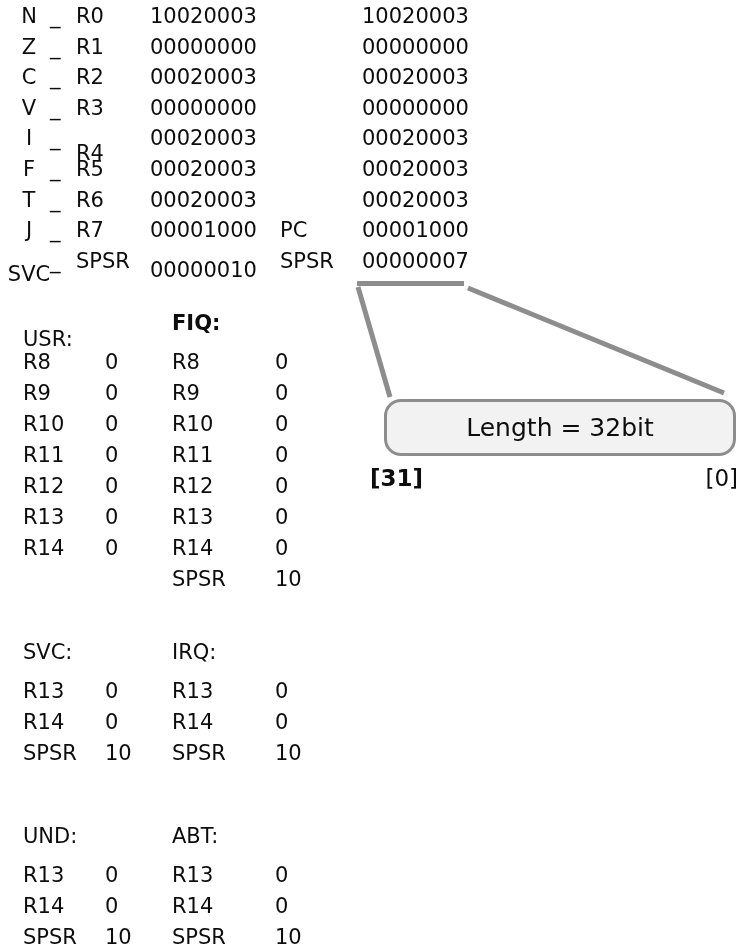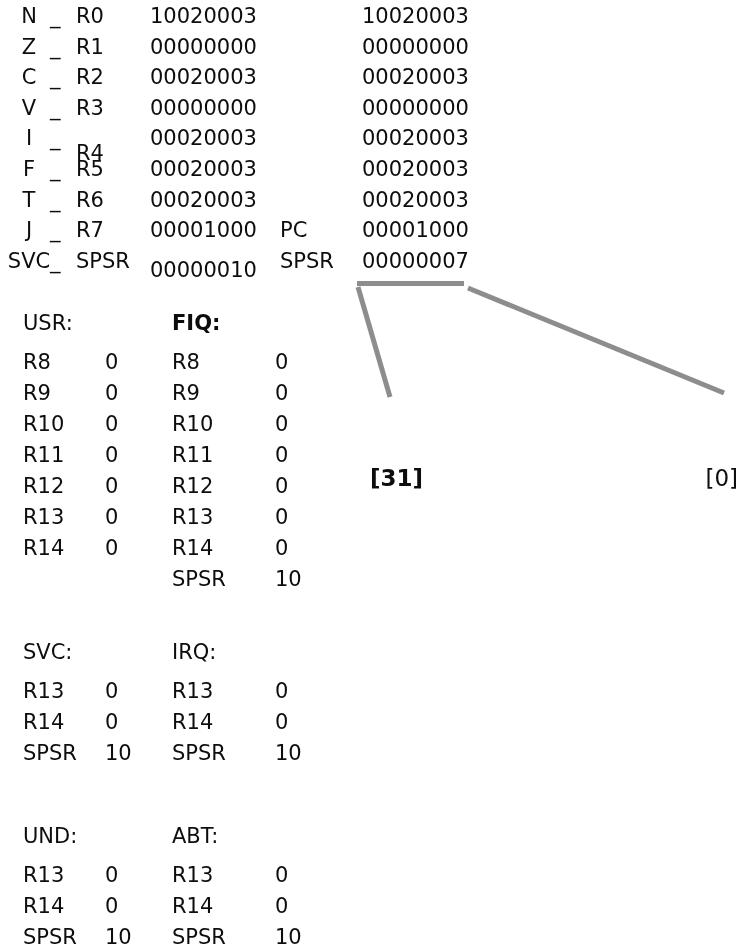--- a/index.html
+++ b/index.html
@@ -116,41 +116,44 @@
       <div class="cell sep" style="left: 50px; top: 190px;">_</div>
       <div class="cell" style="left: 76px; top: 190px;">R6</div>
       <div class="cell" style="left: 150px; top: 190px;">00020003</div>
       <div class="cell" style="left: 362px; top: 190px;">00020003</div>
       <div class="cell ctr" style="left: 29px; top: 220px;">J</div>
       <div class="cell sep" style="left: 50px; top: 220px;">_</div>
       <div class="cell" style="left: 76px; top: 220px;">R7</div>
       <div class="cell" style="left: 150px; top: 220px;">00001000</div>
       <div class="cell" style="left: 280px; top: 220px;">PC</div>
       <div class="cell" style="left: 362px; top: 220px;">00001000</div>
-      <div class="cell ctr" style="left: 29px; top: 251px;">SVC</div>
+      <div class="cell ctr" style="left: 29px; top: 264px;">SVC</div>
       <div class="cell sep" style="left: 50px; top: 251px;">_</div>
       <div class="cell" style="left: 76px; top: 251px;">SPSR</div>
       <div class="cell" style="left: 150px; top: 260px;">00000010</div>
       <div class="cell" style="left: 280px; top: 251px;">SPSR</div>
       <div class="cell" style="left: 362px; top: 251px;">00000007</div>
     </div>
 
   <div id="underline-bar"></div>
 
   <svg class="leaders" viewBox="0 0 740 946" xmlns="http://www.w3.org/2000/svg">
     <line x1="358" y1="287" x2="390" y2="397" stroke="#8d8d8d" stroke-width="5" stroke-linecap="butt"></line>
     <line x1="468" y1="288" x2="724" y2="393" stroke="#8d8d8d" stroke-width="5" stroke-linecap="butt"></line>
   </svg>
 
+  <div id="callout-box">
+    <div id="callout-label">Length = 32bit</div>
+  </div>
 
   <div class="cell bit-label" style="left:370px; top:468px;font-weight:bold;">[31]</div>
   <div class="cell bit-label rgt" style="left:738px; top:468px;">[0]</div>
 
   <div id="mode-blocks">
-      <div class="cell mode-title" style="left: 23px; top: 313px;">USR:</div>
+      <div class="cell mode-title" style="left: 23px; top: 329px;">USR:</div>
       <div class="cell" style="left: 23px; top: 352px;">R8</div>
       <div class="cell" style="left: 105px; top: 352px;">0</div>
       <div class="cell" style="left: 23px; top: 383px;">R9</div>
       <div class="cell" style="left: 105px; top: 383px;">0</div>
       <div class="cell" style="left: 23px; top: 414px;">R10</div>
       <div class="cell" style="left: 105px; top: 414px;">0</div>
       <div class="cell" style="left: 23px; top: 445px;">R11</div>
       <div class="cell" style="left: 105px; top: 445px;">0</div>
       <div class="cell" style="left: 23px; top: 476px;">R12</div>
       <div class="cell" style="left: 105px; top: 476px;">0</div>

